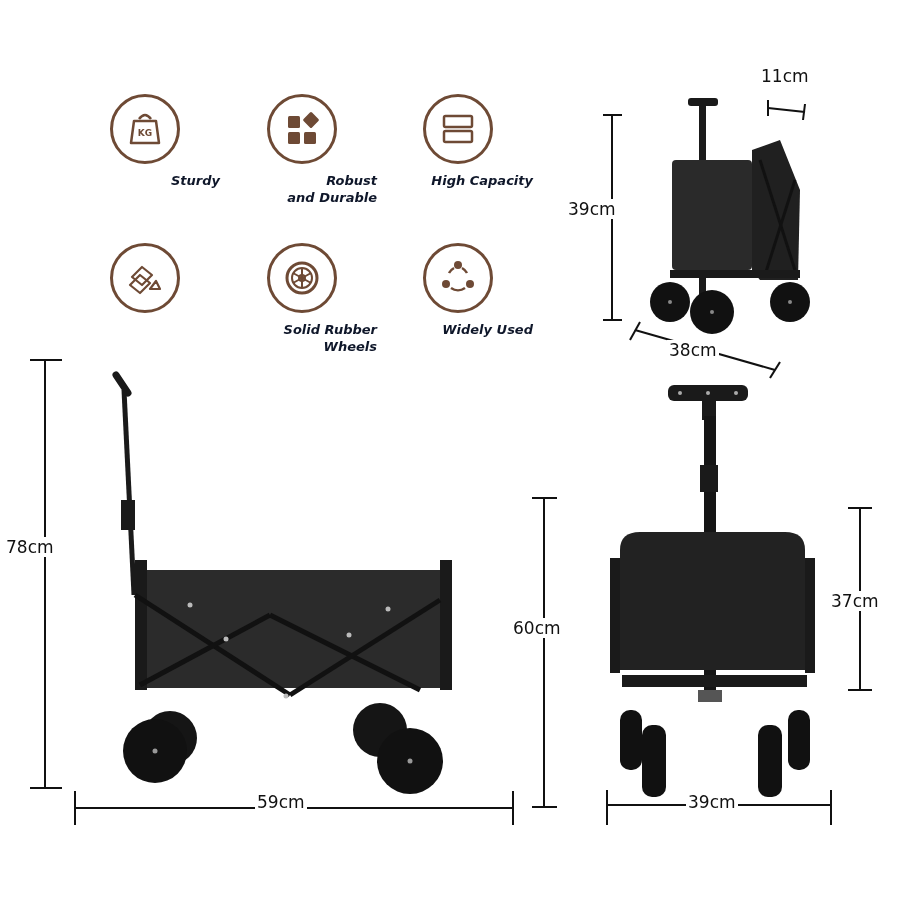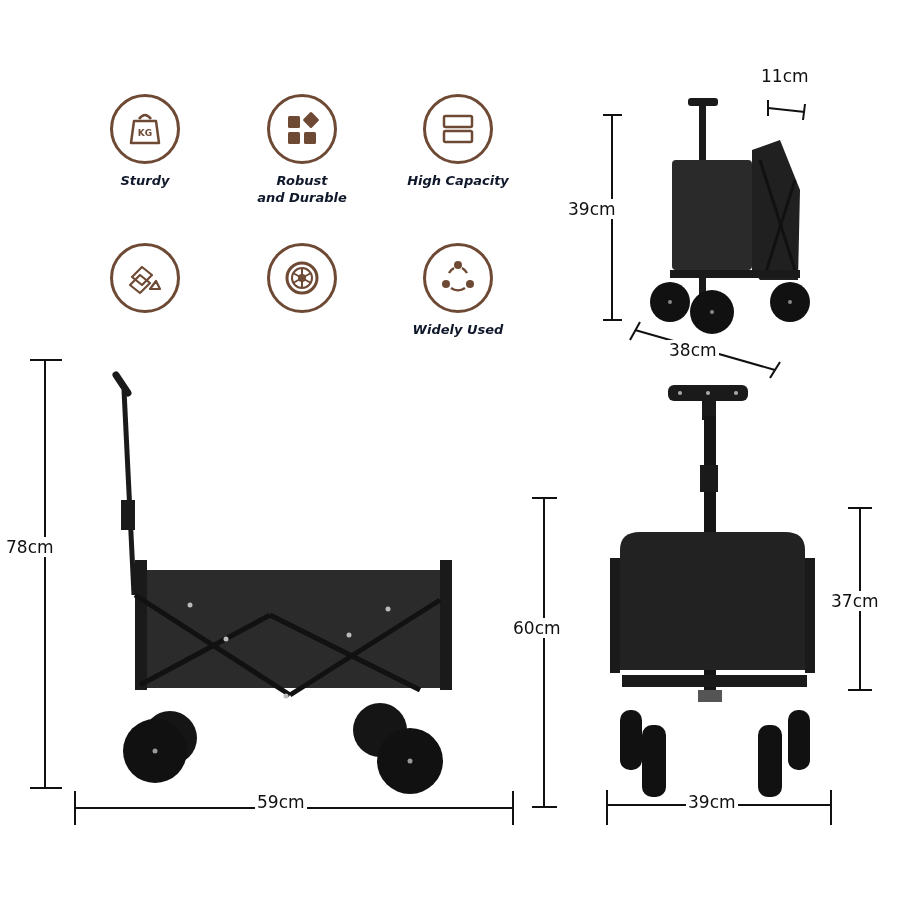--- a/index.html
+++ b/index.html
@@ -1,18 +1,18 @@
 <!DOCTYPE html>
 <html><head>
 <meta charset="utf-8">
 <style>
   html, body { margin:0; padding:0; background:#ffffff; }
   body { width:900px; height:900px; position:relative; overflow:hidden; font-family:"Liberation Sans", sans-serif; }
   .abs { position:absolute; }
-  .feature { position:absolute; width:150px; text-align:center; }
+  .feature { position:absolute; width:150px; text-align:right; }
   .feature .ring { width:70px; height:70px; margin:0 auto; border:3px solid #6e4a35; border-radius:50%; box-sizing:border-box; display:flex; align-items:center; justify-content:center; }
   .feature .label { margin-top:8px; font-family:"DejaVu Sans", sans-serif; font-weight:bold; font-style:italic; font-size:13px; line-height:17px; color:#0f172a; white-space:pre-line; }
   .dim-label { position:absolute; font-family:"DejaVu Sans", sans-serif; font-size:17px; color:#111; background:#fff; padding:0 2px; white-space:nowrap; }
   svg { display:block; }
 </style>
 </head>
 <body>
 
 <div class="feature" style="left:70px; top:94px;">
   <div class="ring">
@@ -64,20 +64,22 @@
       <circle cx="20" cy="20" r="15" fill="none" stroke="#6e4a35" stroke-width="3"></circle>
       <circle cx="20" cy="20" r="10" fill="none" stroke="#6e4a35" stroke-width="2"></circle>
       <circle cx="20" cy="20" r="3" fill="none" stroke="#6e4a35" stroke-width="2"></circle>
       <g stroke="#6e4a35" stroke-width="2">
         <line x1="20" y1="10" x2="20" y2="30"></line>
         <line x1="11" y1="15" x2="29" y2="25"></line>
         <line x1="11" y1="25" x2="29" y2="15"></line>
       </g>
     </svg>
   </div>
+  <div class="label">Solid Rubber
+Wheels</div>
 </div>
 
 <div class="feature" style="left:383px; top:243px;">
   <div class="ring">
     <svg width="42" height="42" viewBox="0 0 42 42">
       <path d="M12 16 A12 12 0 0 1 17 11" fill="none" stroke="#6e4a35" stroke-width="2.5"></path>
       <path d="M25 11 A12 12 0 0 1 30 16" fill="none" stroke="#6e4a35" stroke-width="2.5"></path>
       <path d="M14 31 A12 12 0 0 0 28 31" fill="none" stroke="#6e4a35" stroke-width="2.5"></path>
       <circle cx="21" cy="8" r="4" fill="#6e4a35"></circle>
       <circle cx="9" cy="27" r="4" fill="#6e4a35"></circle>

